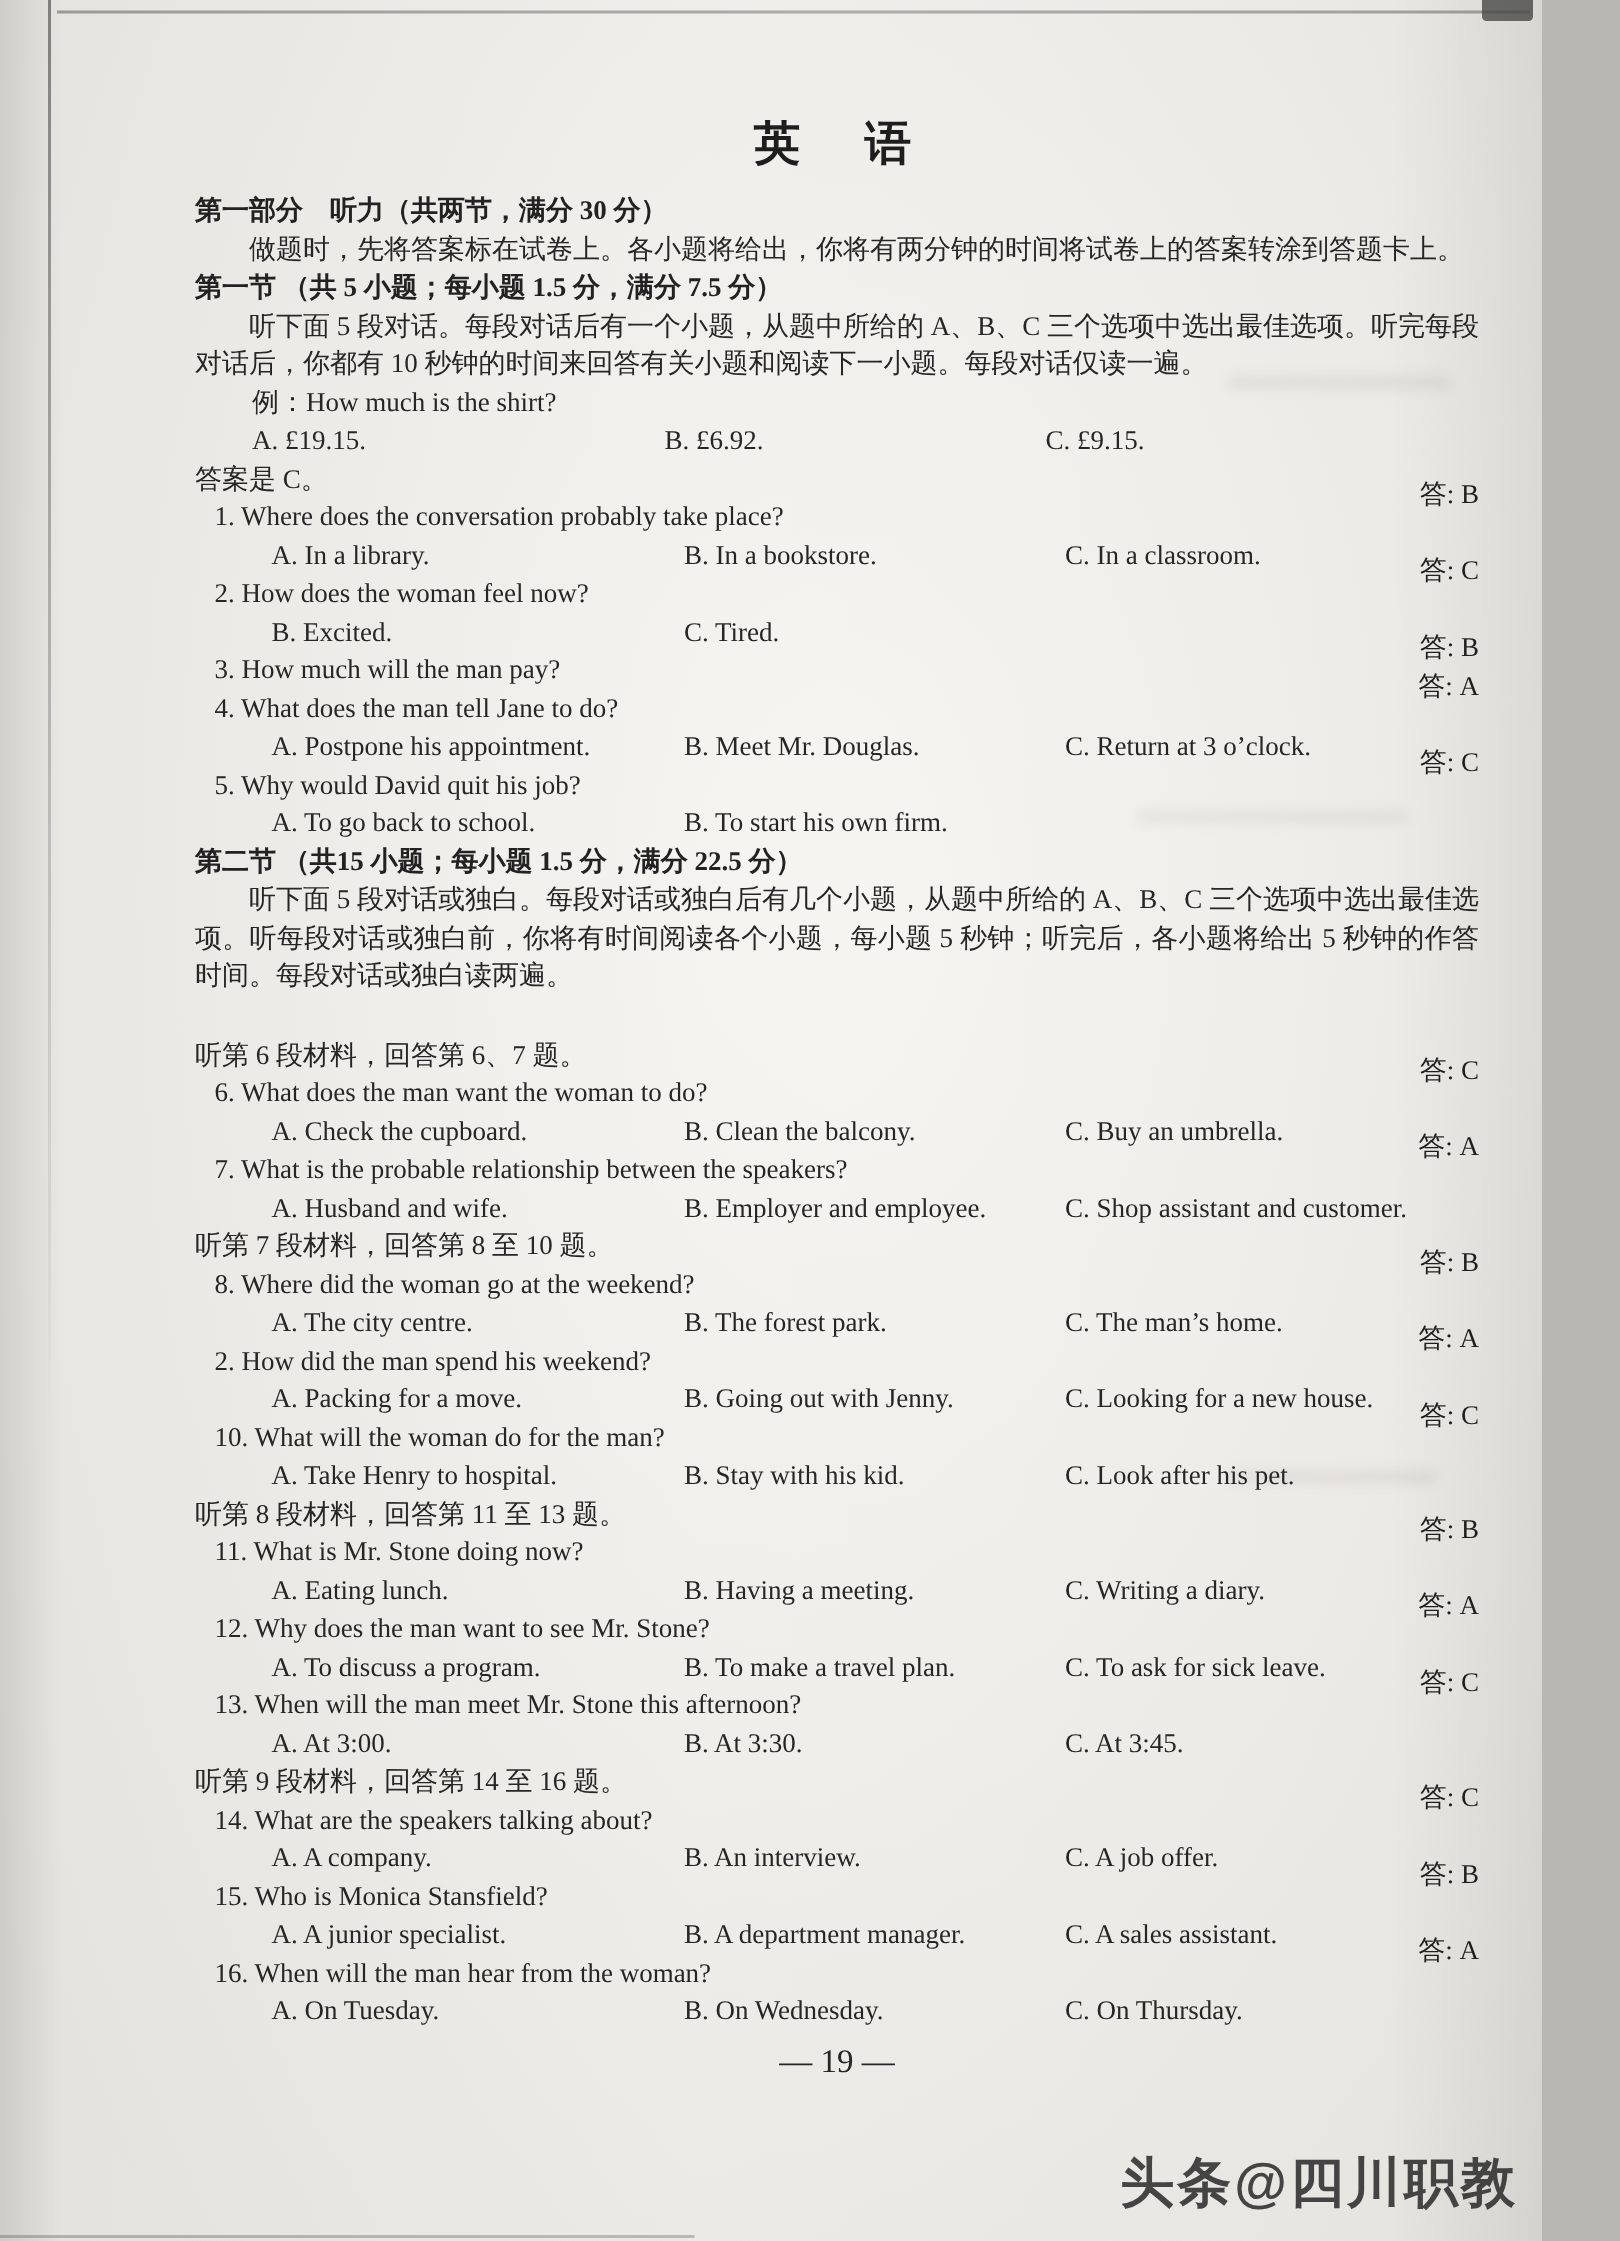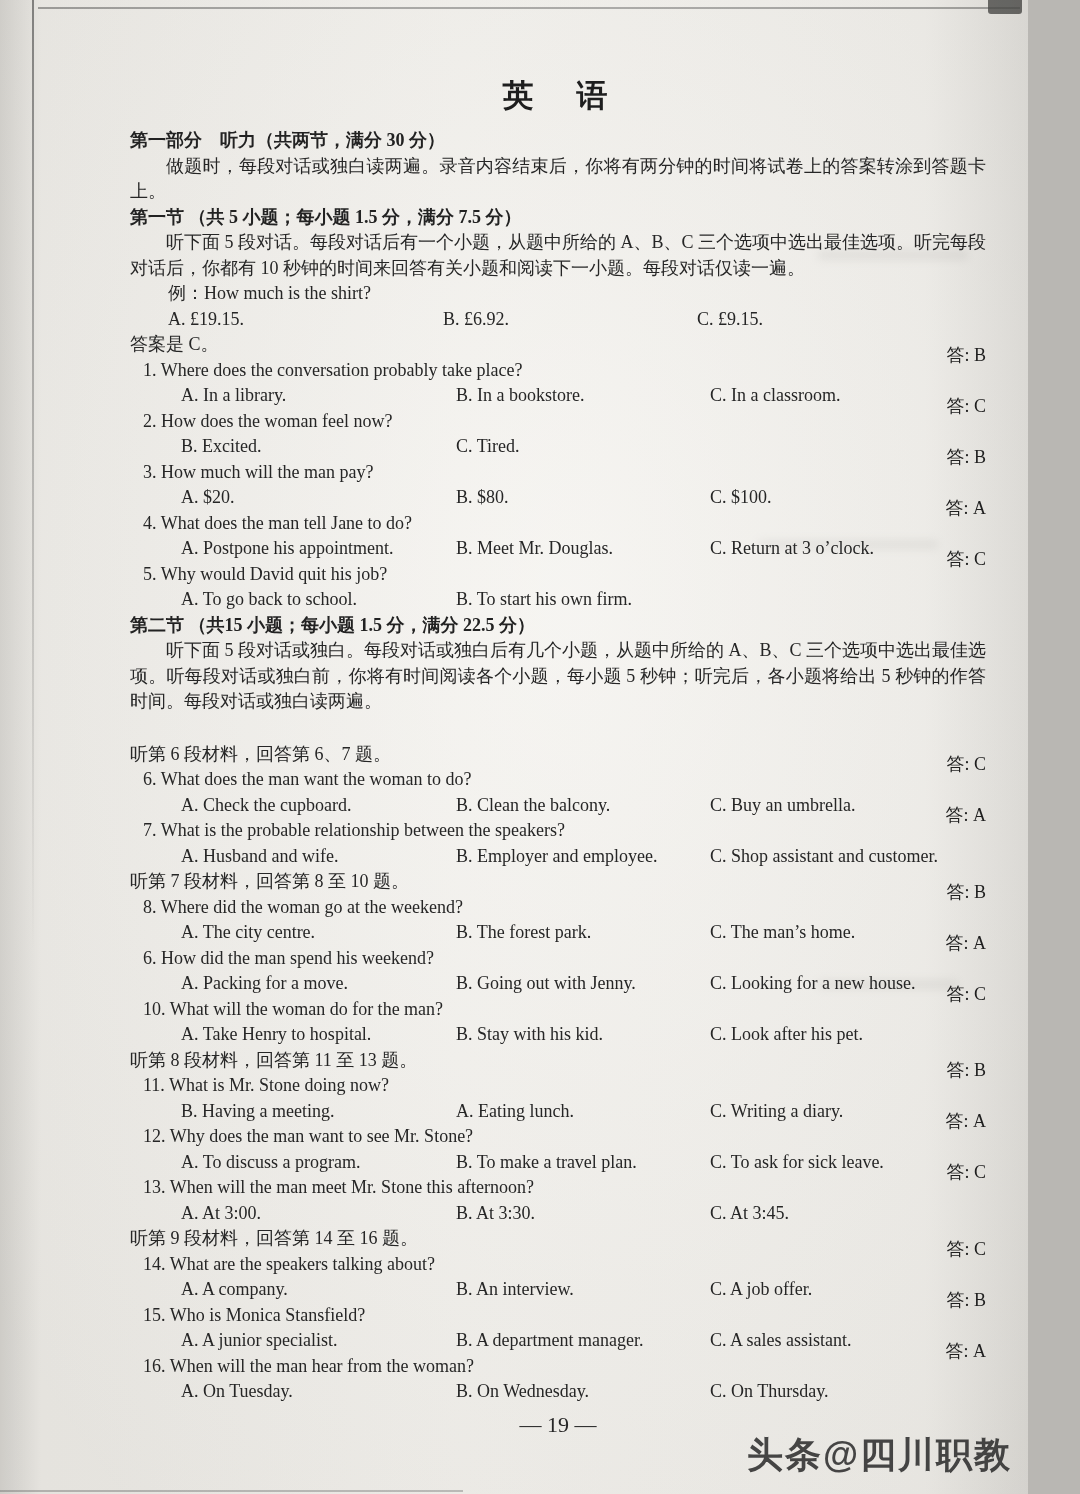--- a/index.html
+++ b/index.html
@@ -88,21 +88,21 @@
   <div class="corner-tr"></div>
   <div class="edge-bottom"></div>
   <div class="smudge s1"></div>
   <div class="smudge s2"></div>
   <div class="smudge s3"></div>
 
   <div class="content">
     <div class="title">英　语</div>
 
     <div class="h1">第一部分　听力（共两节，满分 30 分）</div>
-    <div class="para">做题时，每段对话或独白读两遍。录音内容结束后，你将有两分钟的时间将试卷上的答案转涂到答题卡上。</div>
+    <div class="para">做题时，先将答案标在试卷上。各小题将给出，你将有两分钟的时间将试卷上的答案转涂到答题卡上。</div>
 
     <div class="h1">第一节 （共 5 小题；每小题 1.5 分，满分 7.5 分）</div>
     <div class="para">听下面 5 段对话。每段对话后有一个小题，从题中所给的 A、B、C 三个选项中选出最佳选项。听完每段对话后，你都有 10 秒钟的时间来回答有关小题和阅读下一小题。每段对话仅读一遍。</div>
 
     <div class="example-line"><span>例：</span><span>How much is the shirt?</span></div>
     <div class="opts">
       <span>A. £19.15.</span>
       <span>B. £6.92.</span>
       <span>C. £9.15.</span>
     </div>
@@ -123,25 +123,20 @@
       <div>2. How does the woman feel now?</div>
       <div class="opts">
         <span>B. Excited.</span>
         <span>C. Tired.</span>
       </div>
     </div>
 
     <div class="q">
       <div class="ans">答: B</div>
       <div>3. How much will the man pay?</div>
-      <div class="opts">
-        <span>A. $20.</span>
-        <span>B. $80.</span>
-        <span>C. $100.</span>
-      </div>
     </div>
 
     <div class="q">
       <div class="ans">答: A</div>
       <div>4. What does the man tell Jane to do?</div>
       <div class="opts">
         <span>A. Postpone his appointment.</span>
         <span>B. Meet Mr. Douglas.</span>
         <span>C. Return at 3 o’clock.</span>
       </div>
@@ -188,21 +183,21 @@
       <div>8. Where did the woman go at the weekend?</div>
       <div class="opts">
         <span>A. The city centre.</span>
         <span>B. The forest park.</span>
         <span>C. The man’s home.</span>
       </div>
     </div>
 
     <div class="q">
       <div class="ans">答: A</div>
-      <div>6. How did the man spend his weekend?</div>
+      <div>2. How did the man spend his weekend?</div>
       <div class="opts">
         <span>A. Packing for a move.</span>
         <span>B. Going out with Jenny.</span>
         <span>C. Looking for a new house.</span>
       </div>
     </div>
 
     <div class="q">
       <div class="ans">答: C</div>
       <div>10. What will the woman do for the man?</div>
@@ -212,22 +207,22 @@
         <span>C. Look after his pet.</span>
       </div>
     </div>
 
     <div class="material">听第 8 段材料，回答第 11 至 13 题。</div>
 
     <div class="q">
       <div class="ans">答: B</div>
       <div>11. What is Mr. Stone doing now?</div>
       <div class="opts">
+        <span>A. Eating lunch.</span>
         <span>B. Having a meeting.</span>
-        <span>A. Eating lunch.</span>
         <span>C. Writing a diary.</span>
       </div>
     </div>
 
     <div class="q">
       <div class="ans">答: A</div>
       <div>12. Why does the man want to see Mr. Stone?</div>
       <div class="opts">
         <span>A. To discuss a program.</span>
         <span>B. To make a travel plan.</span>

